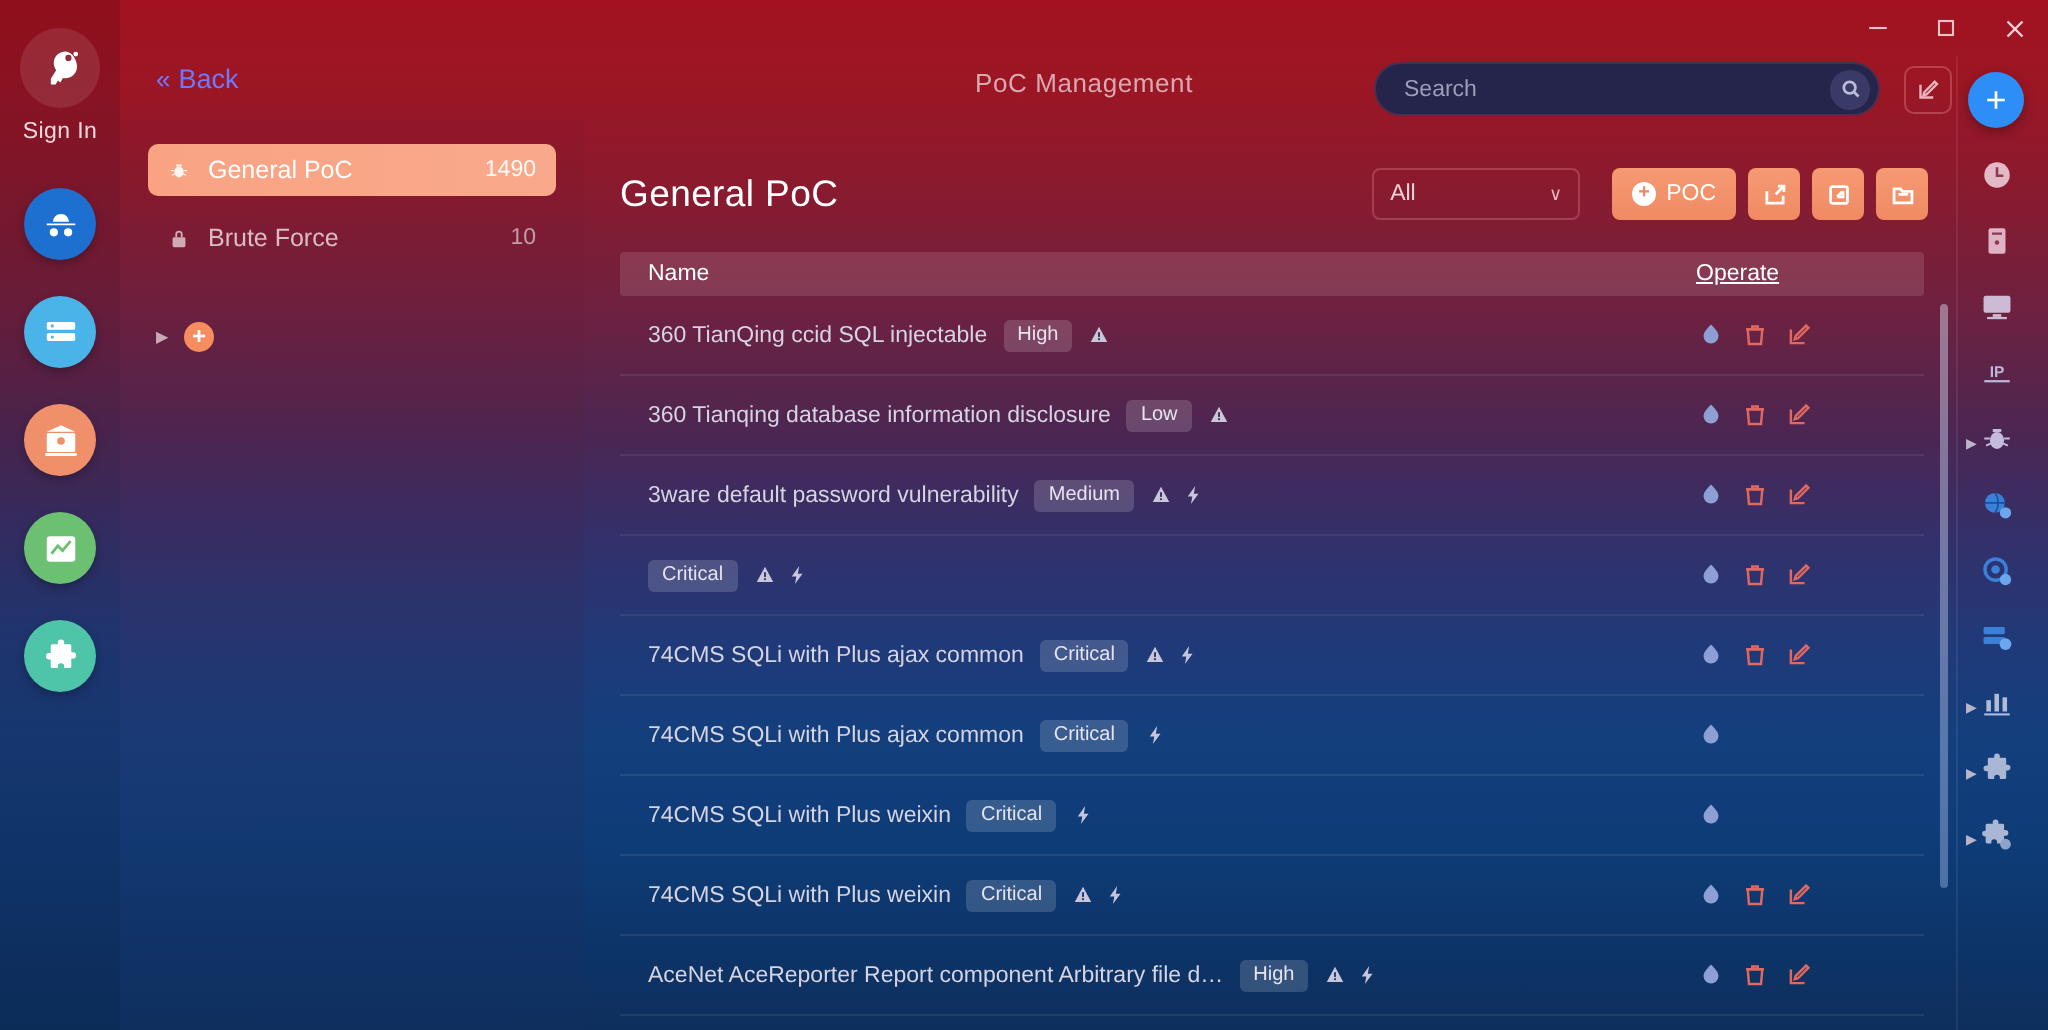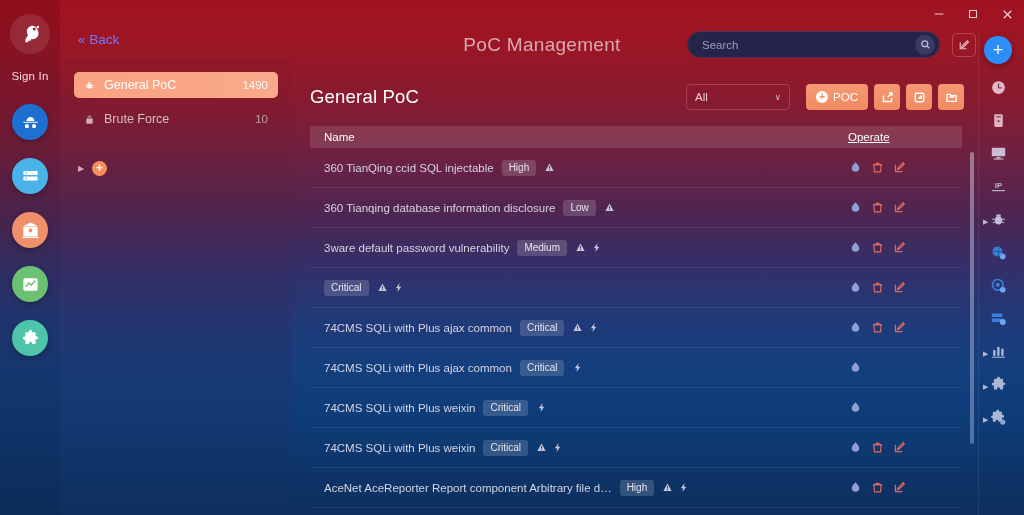--- a/index.html
+++ b/index.html
@@ -52,21 +52,21 @@
     display: flex; flex-direction: column; align-items: center;
     padding-top: 14px;
   }
   .rail-logo {
     width: 40px; height: 40px; border-radius: 50%;
     background: rgba(255,255,255,0.10);
     display: flex; align-items: center; justify-content: center;
     position: relative;
   }
   .rail-signin {
-    margin-top: 16px; color: #f2d9de; font-size: 11.5px;
+    margin-top: 6px; color: #f2d9de; font-size: 11.5px;
     letter-spacing: .2px;
   }
   .rail-items { margin-top: 22px; display: flex; flex-direction: column; gap: 18px; }
   .rail-item {
     width: 36px; height: 36px; border-radius: 50%;
     display: flex; align-items: center; justify-content: center;
     box-shadow: 0 2px 5px rgba(0,0,0,0.25);
   }
   .rail-item svg { width: 19px; height: 19px; fill: #fff; }
 
@@ -75,21 +75,21 @@
     position: absolute; top: 0; left: 60px; right: 0; height: 68px;
     z-index: 30;
   }
   .back-btn {
     position: absolute; left: 18px; top: 32px;
     color: #6f78ff; font-size: 13.5px; display: flex; align-items: center; gap: 4px;
   }
   .back-chev { font-size: 13px; color: #6f78ff; }
   .header-title {
     position: absolute; left: 0; right: 0; top: 34px;
-    text-align: center; color: #d8a9b1; font-size: 19px;
+    text-align: center; color: #d8a9b1; font-size: 13px;
     letter-spacing: .3px; pointer-events: none;
   }
   .search-wrap {
     position: absolute; right: 84px; top: 31px;
     width: 253px; height: 27px;
     background: #25244a; border: 1px solid #4a2f50;
     border-radius: 14px; display: flex; align-items: center;
     padding: 0 4px 0 14px;
   }
   .search-input {

